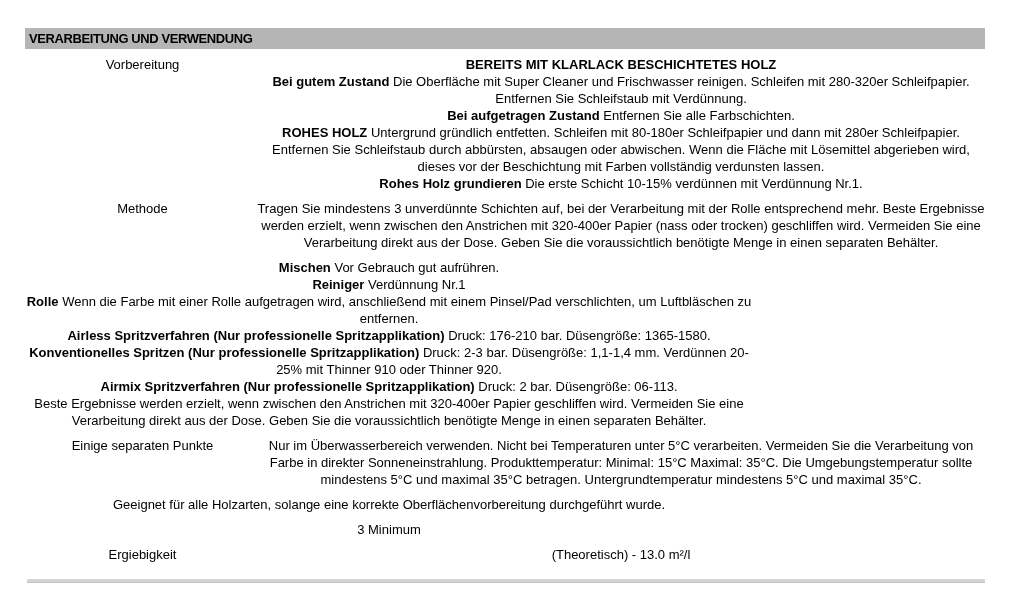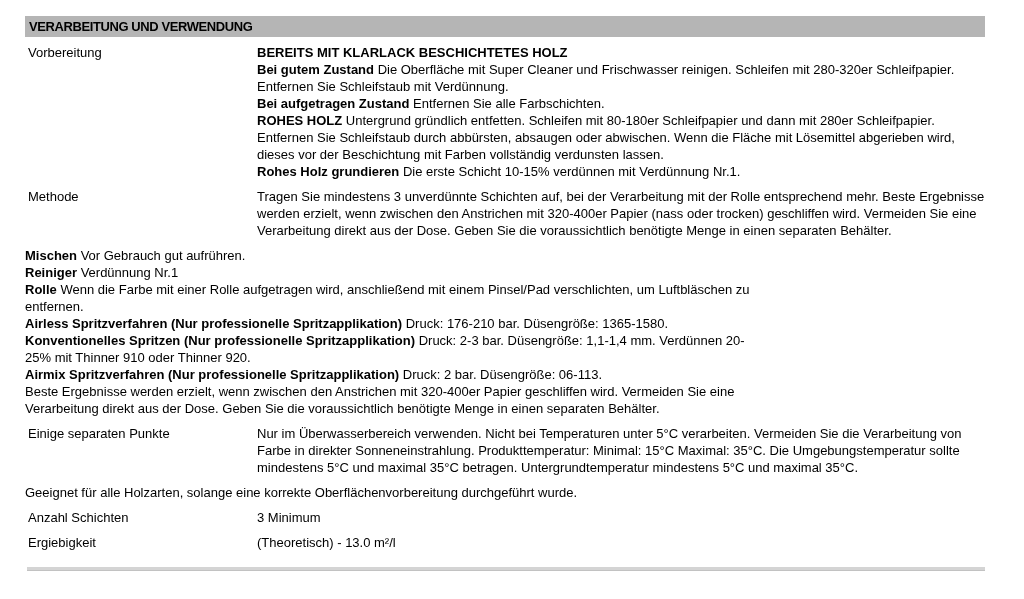--- a/index.html
+++ b/index.html
@@ -15,22 +15,23 @@
   }
   body {
     width: 1024px;
     height: 599px;
     overflow: hidden;
     position: relative;
   }
   .sheet {
     position: absolute;
     left: 25px;
-    top: 16px;
+    top: 28px;
     width: 960px;
+    text-align: center;
   }
   .section-header {
     background: var(--header-bg);
     height: 21px;
     display: flex;
     align-items: center;
     padding-left: 4px;
   }
   .section-header .title {
     font-weight: bold;
@@ -117,21 +118,20 @@
         </div>
   </div>
 
   <div class="row">
     <div class="row-content">
           <div class="para"><span class="seg">Geeignet für alle Holzarten, solange eine korrekte Oberflächenvorbereitung durchgeführt wurde.</span></div>
         </div>
   </div>
 
   <div class="row">
-    <div class="row-label">Anzahl Schichten</div>
     <div class="row-content">
           <div class="para"><span class="seg">3 Minimum</span></div>
         </div>
   </div>
 
   <div class="row">
     <div class="row-label">Ergiebigkeit</div>
     <div class="row-content">
           <div class="para"><span class="seg">(Theoretisch) - 13.0 m²/l</span></div>
         </div>

